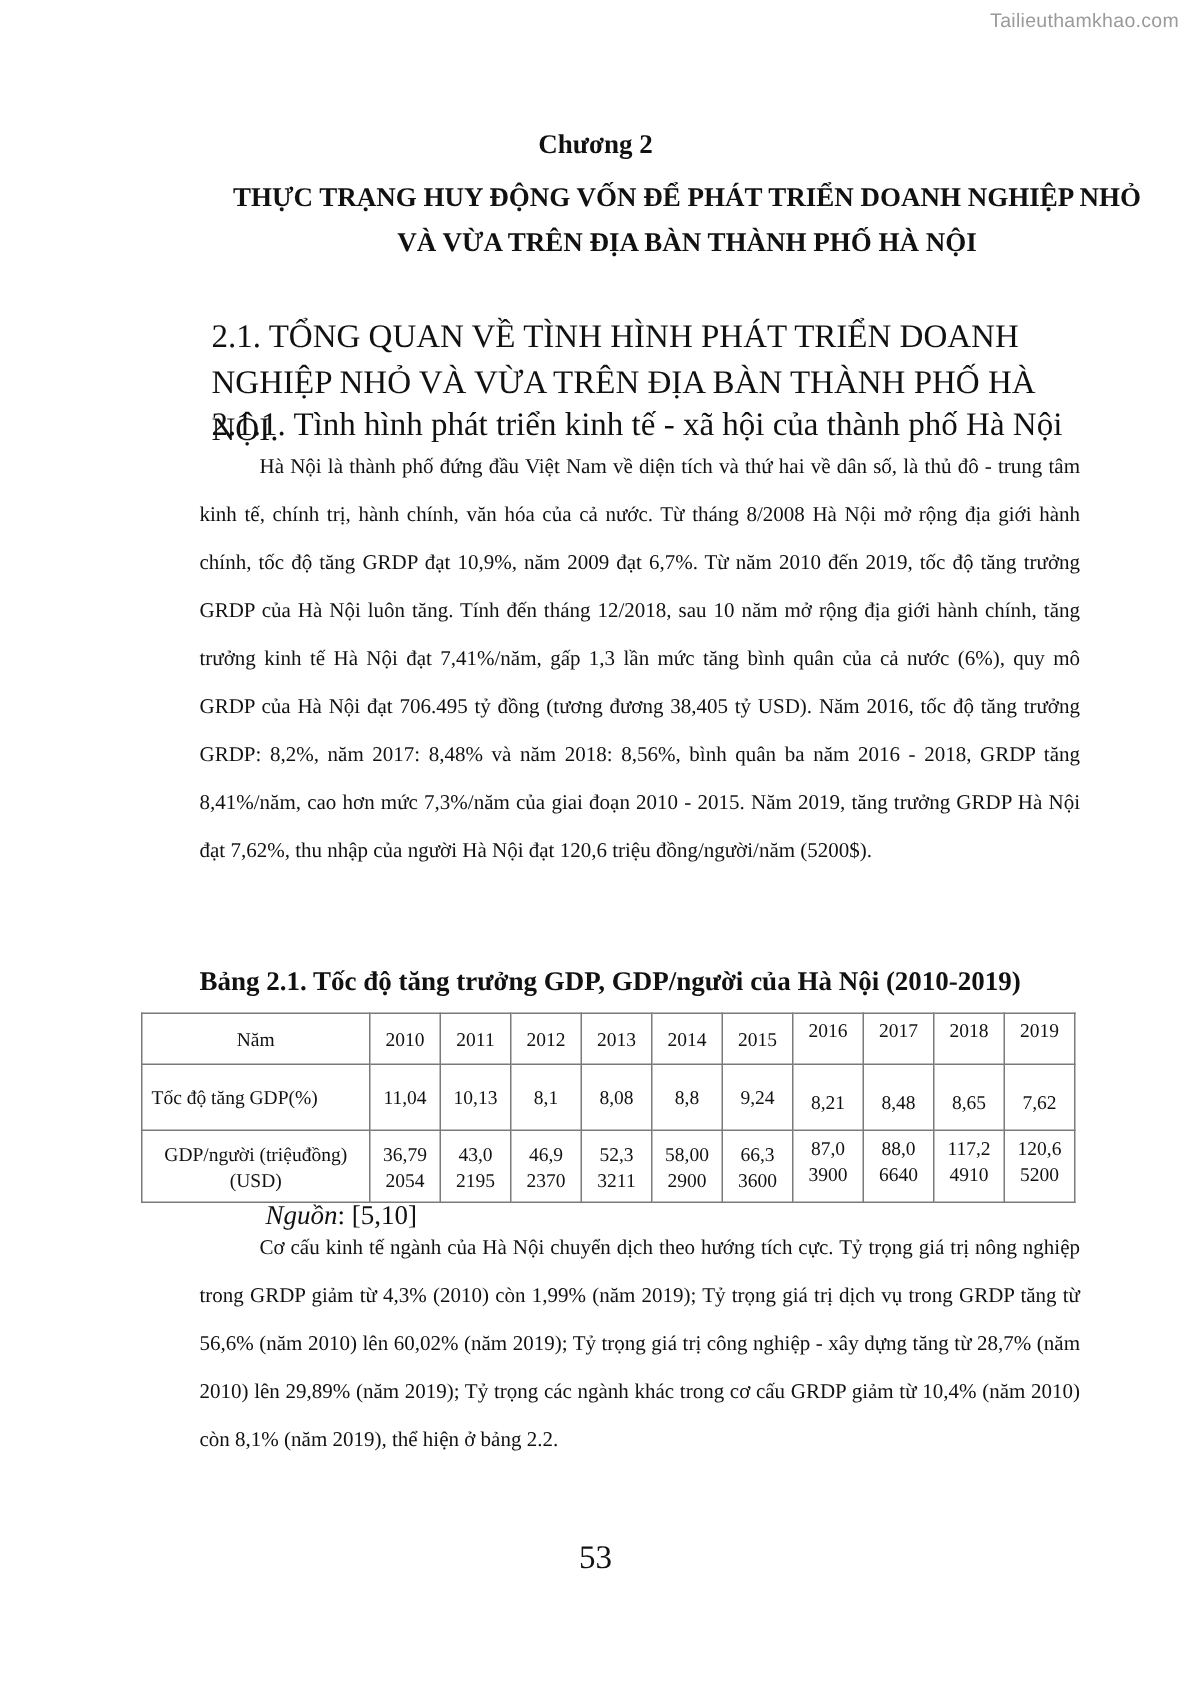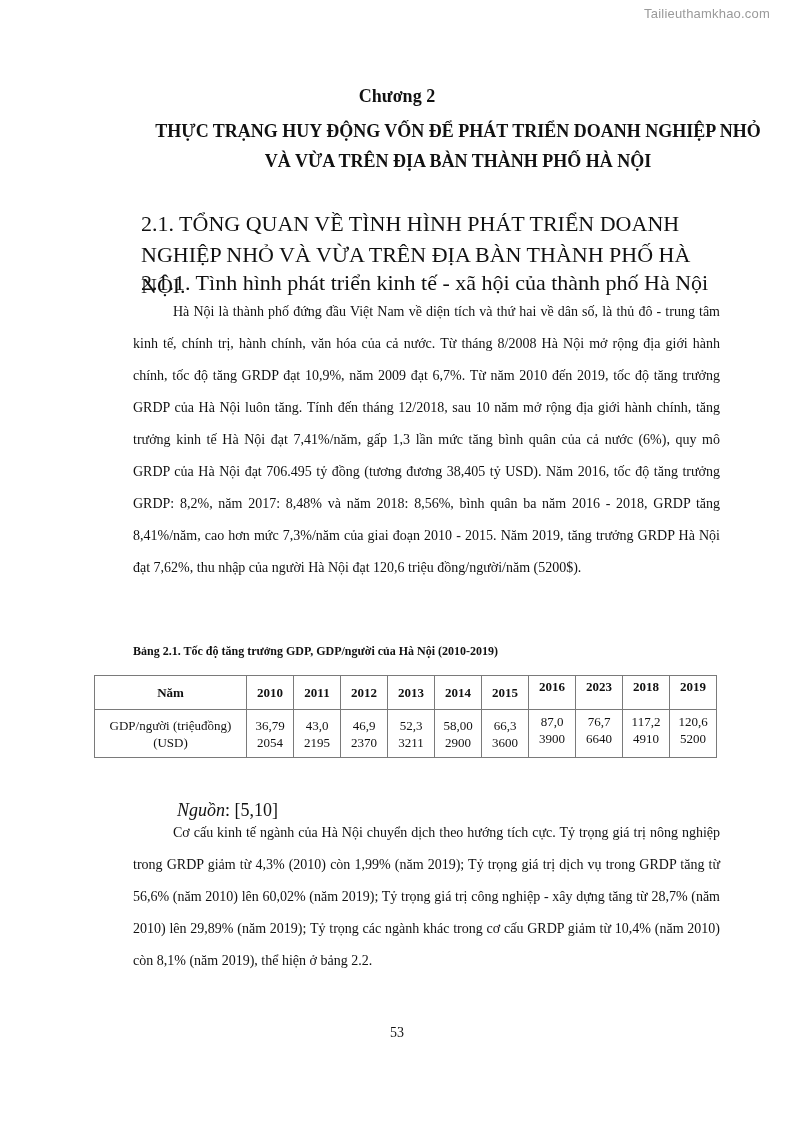--- a/index.html
+++ b/index.html
@@ -1,46 +1,46 @@
 <!DOCTYPE html>
 <html><head>
 <meta charset="utf-8">
 <style>
   html, body { margin: 0; padding: 0; background: #ffffff; }
   body { width: 794px; height: 1123px; position: relative; overflow: hidden;
          font-family: "Liberation Serif", "DejaVu Serif", serif; color: #111; }
-  .watermark { position: absolute; top: 6px; right: 24px; font-family: "Liberation Sans", sans-serif;
+  .watermark { position: absolute; top: 6px; right: 8px; font-family: "Liberation Sans", sans-serif;
                font-size: 13px; color: #9a9a9a; letter-spacing: 0.2px; }
   .chapter { position: absolute; top: 86px; left: 0; width: 794px; text-align: center;
              font-weight: bold; font-size: 18px; font-family: Liberation Serif, serif; }
   .chapter-title { position: absolute; top: 116px; left: 100px; width: 620px; text-align: center;
                    font-weight: bold; font-size: 18px; line-height: 30px; margin-left: 48px; }
   .section { position: absolute; left: 141px; width: 590px; font-weight: normal; font-size: 22px; }
   .sec1 { top: 208px; line-height: 31px; }
   .sec2 { top: 270px; }
   .para { position: absolute; left: 133px; width: 587px; font-size: 14px; line-height: 32px;
           text-align: justify; text-indent: 40px; }
   .p1 { top: 296px; }
   .p2 { top: 817px; }
-  .table-caption { position: absolute; top: 644px; left: 133px; font-weight: bold; font-size: 12px; }
+  .table-caption { position: absolute; top: 644px; left: 133px; font-weight: bold; font-size: 18px; }
   table.gdp { position: absolute; top: 675px; left: 94px; border-collapse: collapse;
               font-size: 13px; }
   table.gdp td, table.gdp th { border: 1.5px solid #7a7a7a; text-align: center; padding: 0; }
-  table.gdp th { font-weight: bold; }
+  table.gdp th { font-weight: normal; }
   .c-label { width: 151px; }
   .c-year { width: 46px; }
   .r1 { height: 34px; }
   .r2 { height: 44px; }
   .r3 { height: 48px; padding-left: 32px; }
   .top-align { vertical-align: top; padding-top: 3px !important; }
   .label-left { text-align: left !important; padding-left: 6px !important; }
   .two-line span { display: block; line-height: 17px; }
   .source { position: absolute; top: 800px; left: 177px; font-size: 18px; }
   .source i { font-style: italic; }
-  .page-num { position: absolute; top: 1025px; left: 0; width: 794px; text-align: center; font-size: 14px; }
+  .page-num { position: absolute; top: 1025px; left: 0; width: 794px; text-align: center; font-size: 22px; }
 </style>
 </head>
 <body>
 
 <div class="watermark">Tailieuthamkhao.com</div>
 
 <div class="chapter">Chương 2</div>
 <div class="chapter-title">THỰC TRẠNG HUY ĐỘNG VỐN ĐỂ PHÁT TRIỂN DOANH NGHIỆP NHỎ VÀ VỪA TRÊN ĐỊA BÀN THÀNH PHỐ HÀ NỘI</div>
 
 <div class="section sec1">2.1. TỔNG QUAN VỀ TÌNH HÌNH PHÁT TRIỂN DOANH NGHIỆP NHỎ VÀ VỪA TRÊN ĐỊA BÀN THÀNH PHỐ HÀ NỘI.</div>
@@ -54,23 +54,36 @@
   <tbody>
       <tr class="r1">
     <th class="c-label">Năm</th>
     <th class="c-year">2010</th>
     <th class="c-year">2011</th>
     <th class="c-year">2012</th>
     <th class="c-year">2013</th>
     <th class="c-year">2014</th>
     <th class="c-year">2015</th>
     <th class="c-year top-align">2016</th>
-    <th class="c-year top-align">2023</th>
+    <th class="c-year top-align">2017</th>
     <th class="c-year top-align">2018</th>
     <th class="c-year top-align">2019</th>
+  </tr>
+  <tr class="r2">
+    <td class="label-left">Tốc độ tăng  GDP(%)</td>
+    <td>11,04</td>
+    <td>10,13</td>
+    <td>8,1</td>
+    <td>8,08</td>
+    <td>8,8</td>
+    <td>9,24</td>
+    <td style="padding-top:6px">8,21</td>
+    <td style="padding-top:6px">8,48</td>
+    <td style="padding-top:6px">8,65</td>
+    <td style="padding-top:6px">7,62</td>
   </tr>
   <tr class="r3">
     <td class="two-line">
       <span>GDP/người (triệuđồng)</span>
       <span>(USD)</span>
     </td>
     <td class="two-line">
           <span>36,79</span>
           <span>2054</span>
         </td>
@@ -92,21 +105,21 @@
         </td>
     <td class="two-line">
           <span>66,3</span>
           <span>3600</span>
         </td>
     <td class="two-line top-align">
           <span>87,0</span>
           <span>3900</span>
         </td>
     <td class="two-line top-align">
-          <span>76,7</span>
+          <span>88,0</span>
           <span>6640</span>
         </td>
     <td class="two-line top-align">
           <span>117,2</span>
           <span>4910</span>
         </td>
     <td class="two-line top-align">
           <span>120,6</span>
           <span>5200</span>
         </td>

